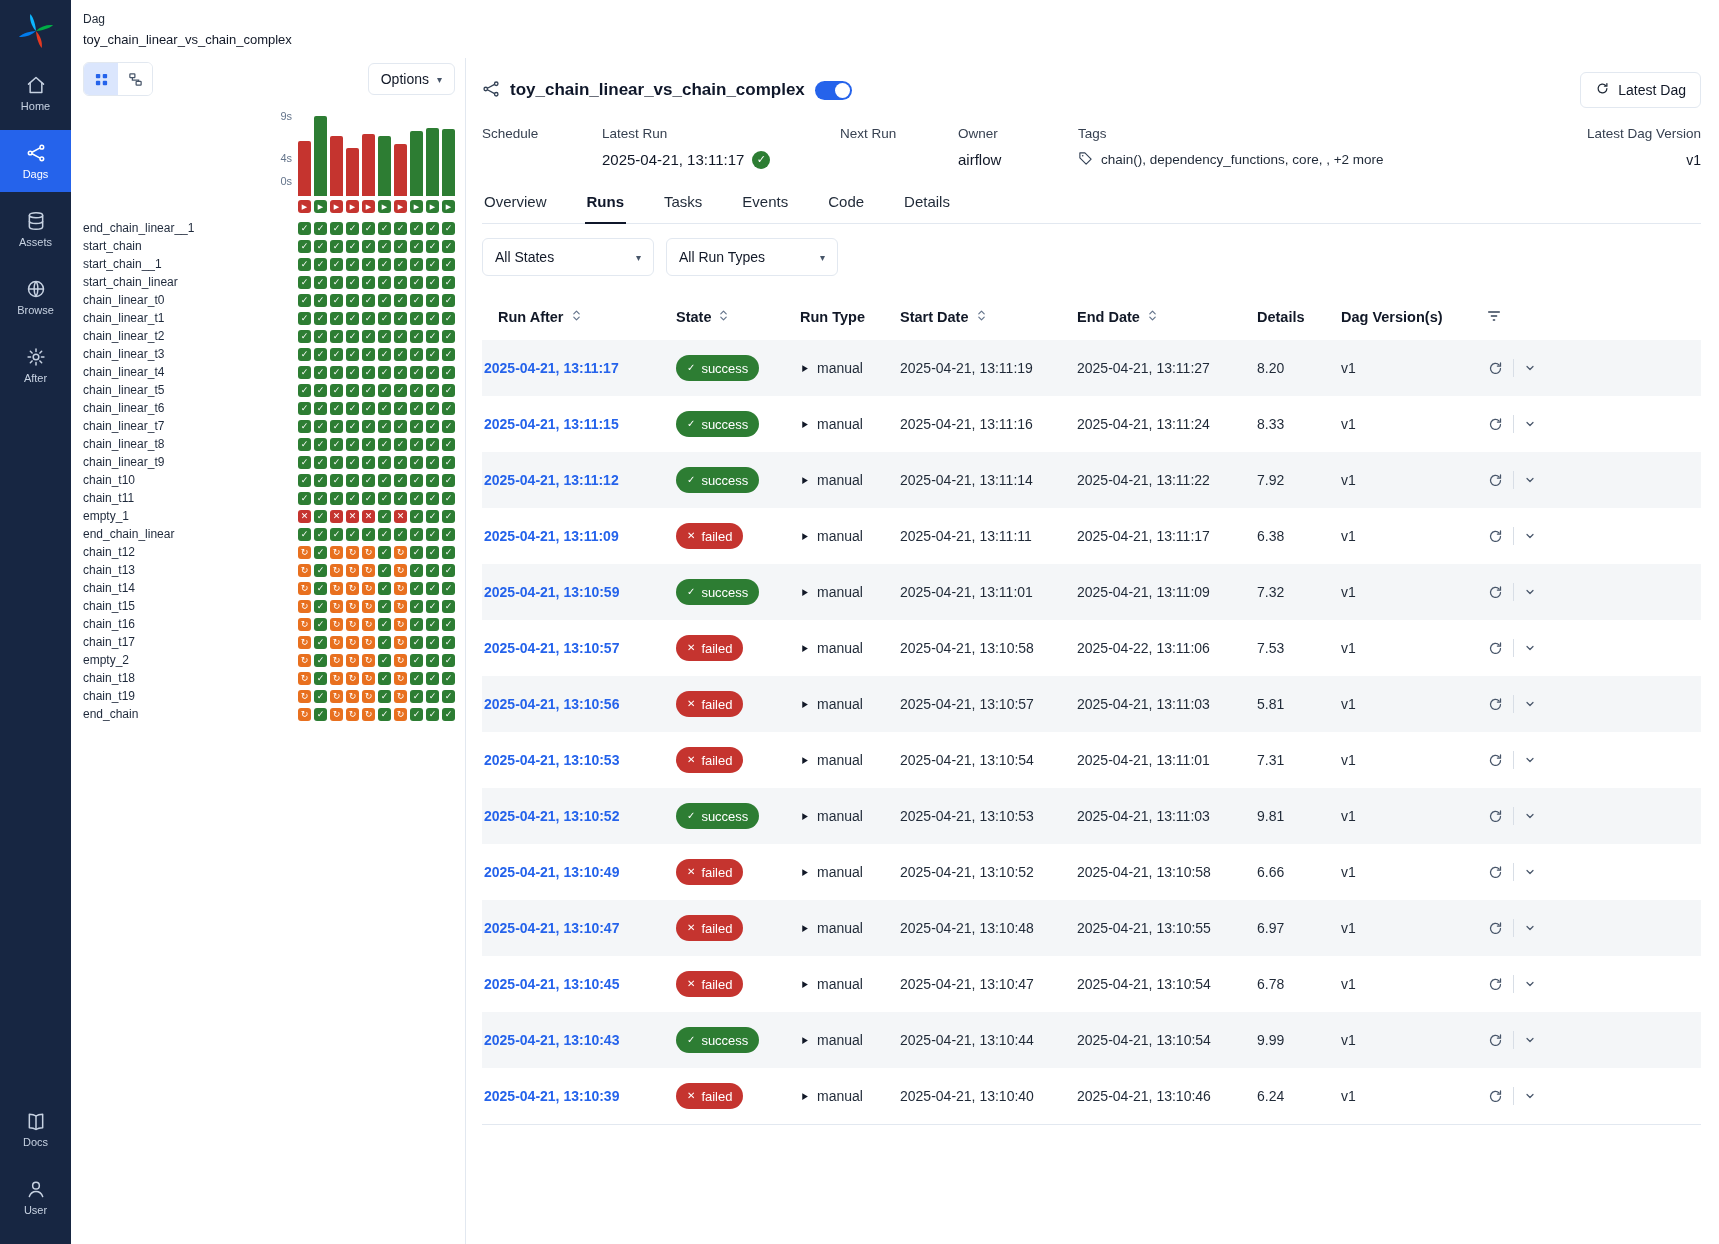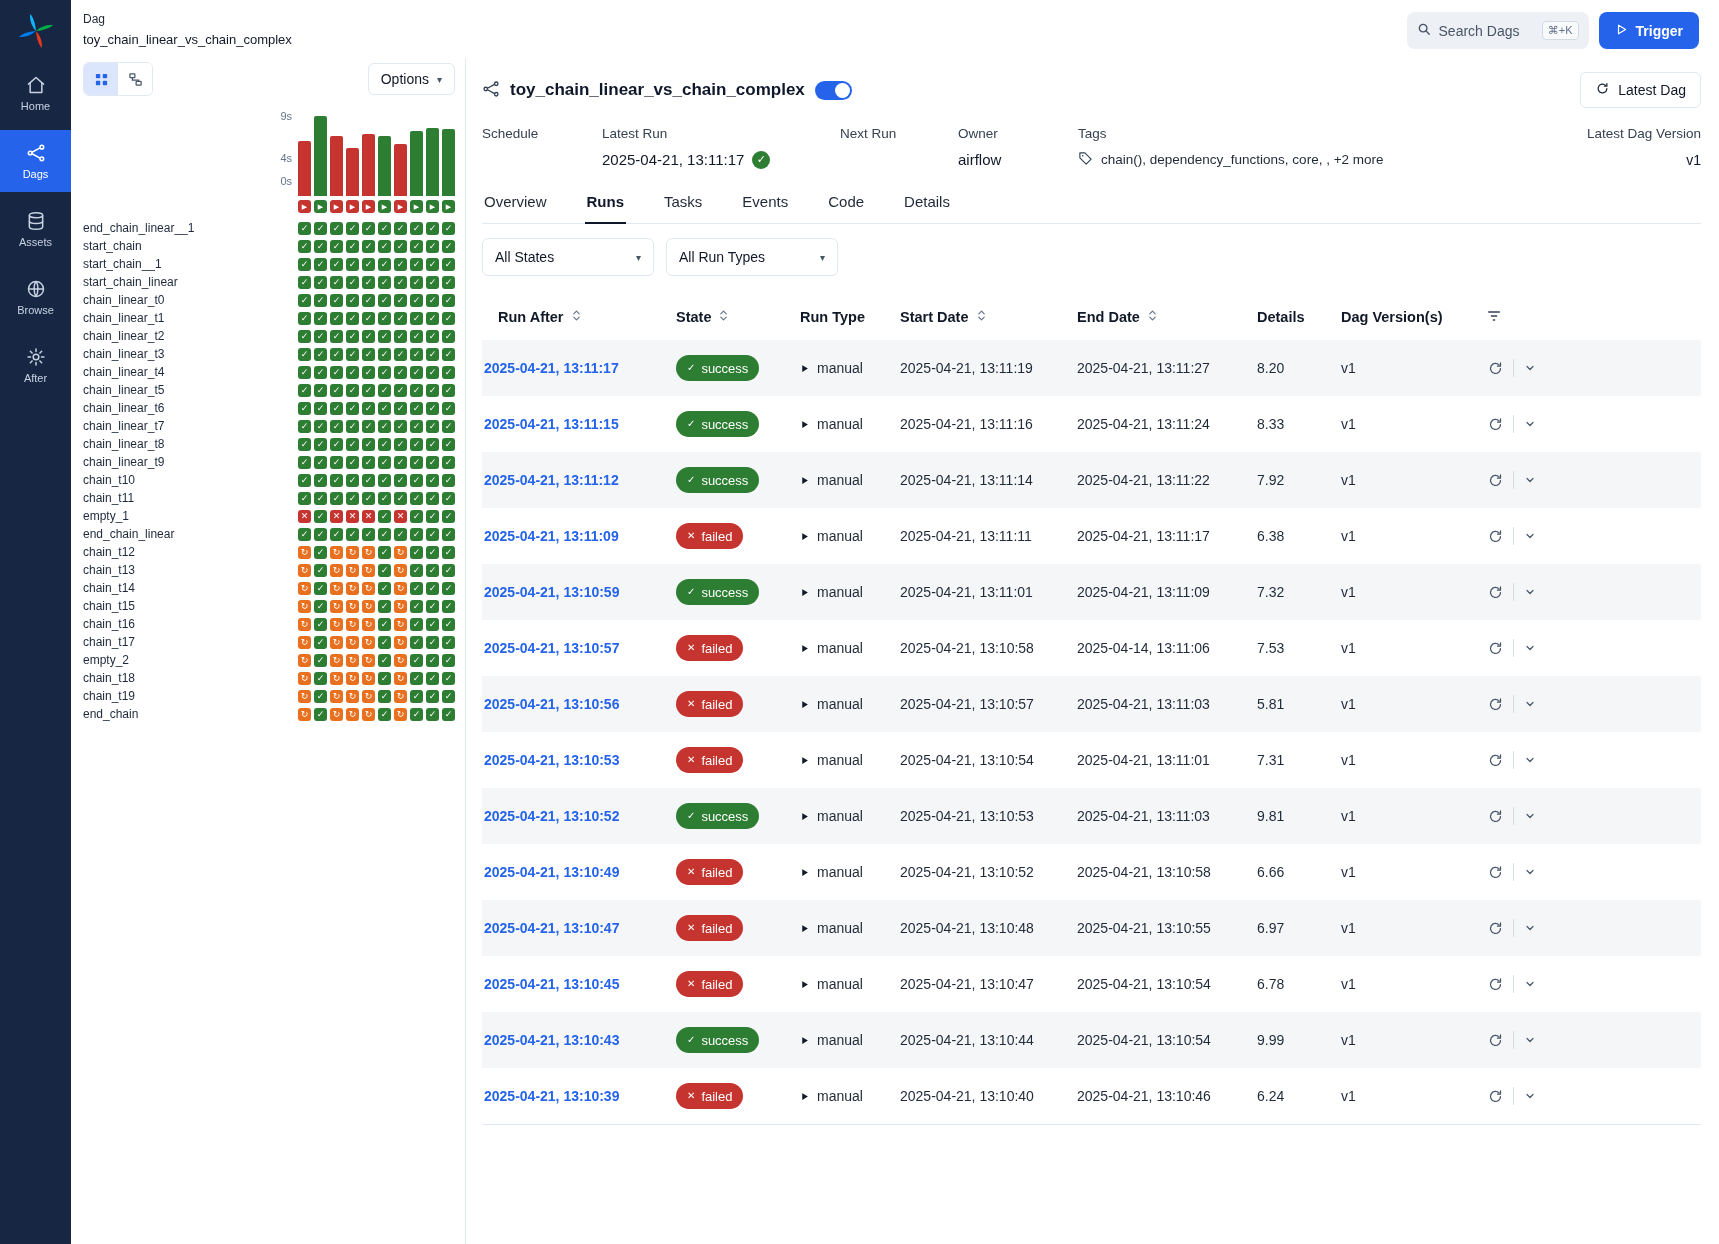--- a/index.html
+++ b/index.html
@@ -156,48 +156,48 @@
         <div class="nav-item ">
     <span class="nav-icon">
             <svg width="20" height="20" viewBox="0 0 24 24" fill="none" stroke="currentColor" stroke-width="1.8" stroke-linecap="round">
               <circle cx="12" cy="12" r="3.4"></circle>
               <path d="M12 2.5v3M12 18.5v3M2.5 12h3M18.5 12h3M5.2 5.2l2.1 2.1M16.7 16.7l2.1 2.1M18.8 5.2l-2.1 2.1M7.3 16.7l-2.1 2.1"></path>
             </svg>
           </span>
     <span class="nav-label">After</span>
   </div>
       </nav>
+    <div class="nav nav-bottom">
+        <div class="nav-item ">
+    <span class="nav-icon">
+            <svg width="20" height="20" viewBox="0 0 24 24" fill="none" stroke="currentColor" stroke-width="1.8" stroke-linejoin="round">
+              <path d="M12 6c-2-1.6-5-2.2-8-2.2V20c3 0 6 .6 8 2.2 2-1.6 5-2.2 8-2.2V3.8c-3 0-6 .6-8 2.2z"></path>
+              <path d="M12 6v16"></path>
+            </svg>
+          </span>
+    <span class="nav-label">Docs</span>
+  </div>
+        <div class="nav-item ">
+    <span class="nav-icon">
+            <svg width="20" height="20" viewBox="0 0 24 24" fill="none" stroke="currentColor" stroke-width="1.8" stroke-linecap="round">
+              <circle cx="12" cy="8" r="4"></circle>
+              <path d="M4 21c1.5-4 4.5-6 8-6s6.5 2 8 6"></path>
+            </svg>
+          </span>
+    <span class="nav-label">User</span>
+  </div>
+      </div>
   </aside>
 
   <div class="main">
 
     <header class="topbar">
       <div>
         <div class="crumb-label">Dag</div>
         <div class="crumb-name">toy_chain_linear_vs_chain_complex</div>
-      </div>
-      <div class="topbar-right">
-        <div class="searchbox">
-          <span>
-            <svg width="14" height="14" viewBox="0 0 24 24" fill="none" stroke="#4a5568" stroke-width="2.4" stroke-linecap="round">
-                <circle cx="10.5" cy="10.5" r="6.5"></circle>
-                <path d="M15.5 15.5L21 21"></path>
-              </svg>
-          </span>
-          <span class="s-text">Search Dags</span>
-          <span class="s-kbd">⌘+K</span>
-        </div>
-        <button class="trigger-btn">
-          <span>
-            <svg width="13" height="13" viewBox="0 0 24 24" fill="none" stroke="#fff" stroke-width="2.2" stroke-linejoin="round">
-                <path d="M6.5 4l13 8-13 8z"></path>
-              </svg>
-          </span>
-          <span>Trigger</span>
-        </button>
       </div>
     </header>
 
     <div class="content">
 
       <section class="grid-panel">
         <div class="panel-head">
           <div class="view-toggle">
             <button class="vt-btn active">
               <svg width="15" height="15" viewBox="0 0 24 24" fill="currentColor">
@@ -977,21 +977,21 @@
         <span class="pill" style="background:#c5342f">
           <span class="pill-glyph">✕</span>failed
         </span>
       </div>
       <div class="cell runtype">
         <span><svg width="9" height="9" viewBox="0 0 24 24" fill="#111827">
                       <path d="M6 3l15 9-15 9z"></path>
                     </svg></span>manual
       </div>
       <div class="cell">2025-04-21, 13:10:58</div>
-      <div class="cell">2025-04-14, 13:11:06</div>
+      <div class="cell">2025-04-22, 13:11:06</div>
       <div class="cell">7.53</div>
       <div class="cell">v1</div>
       <div class="actions">
         <button class="icon-btn">
                     <svg width="15" height="15" viewBox="0 0 24 24" fill="none" stroke="#475569" stroke-width="2" stroke-linecap="round">
                       <path d="M20 12a8 8 0 1 1-2.3-5.7"></path>
                       <path d="M20 3v5h-5"></path>
                     </svg>
                   </button>
         <span class="action-divider"></span>

